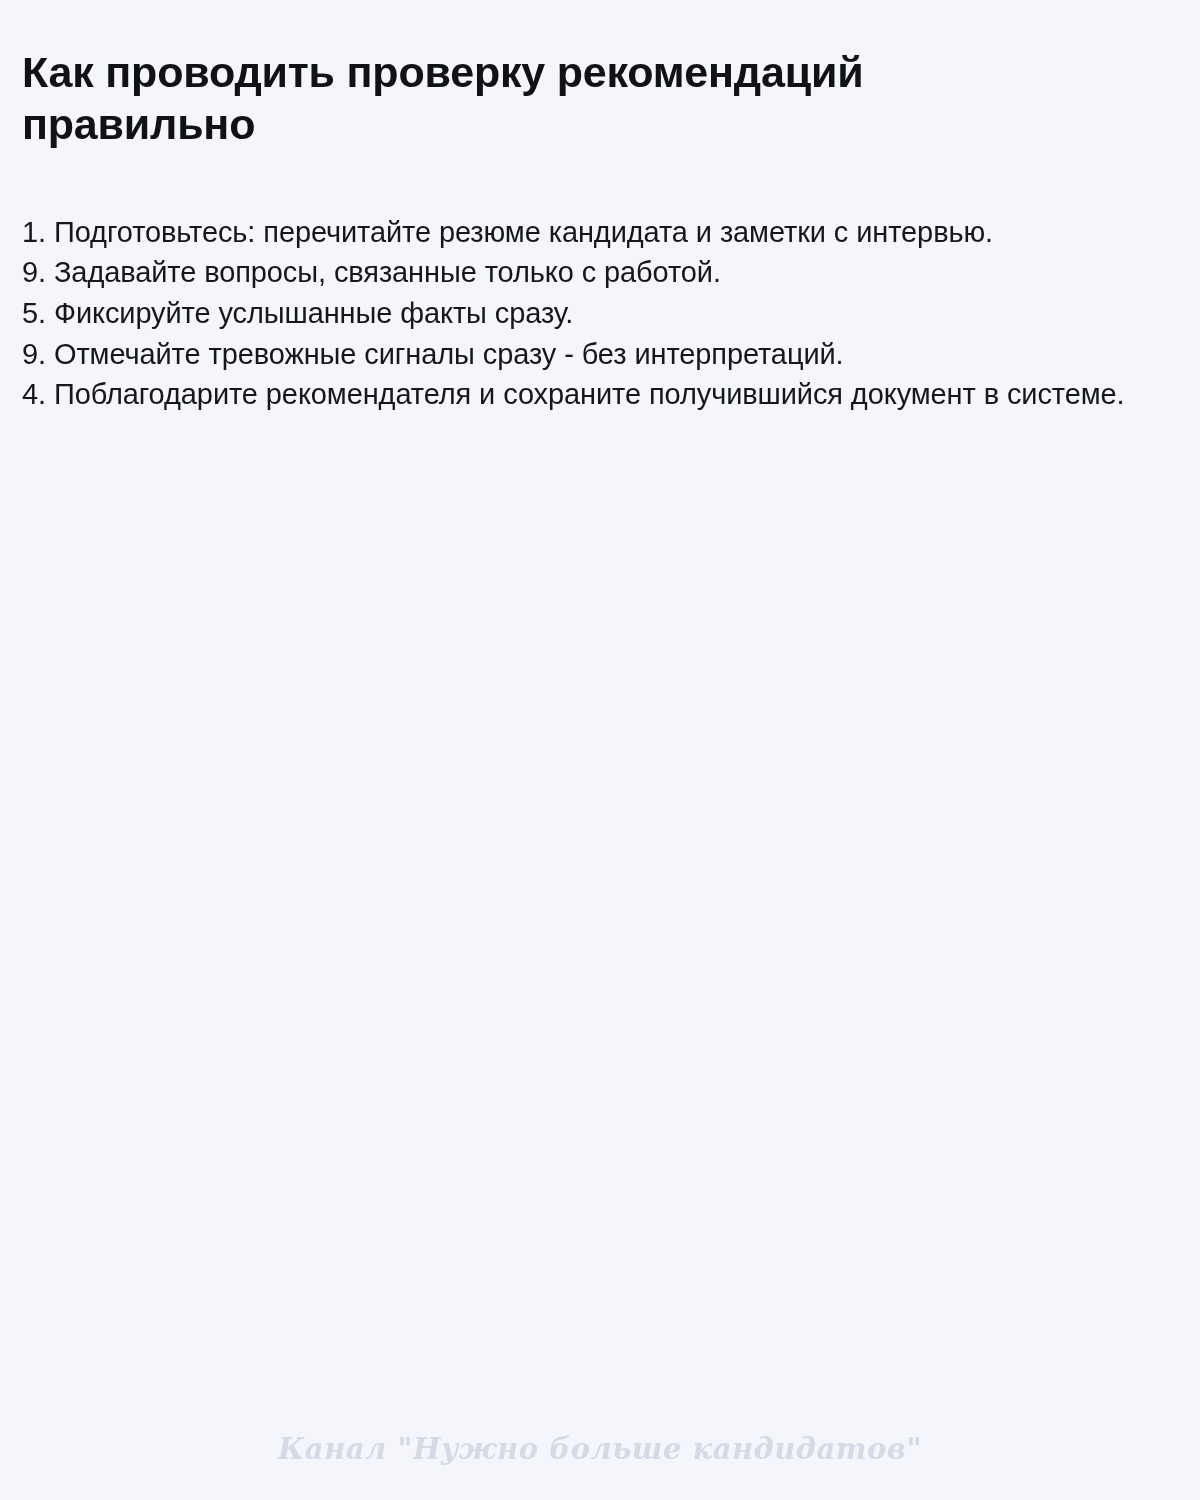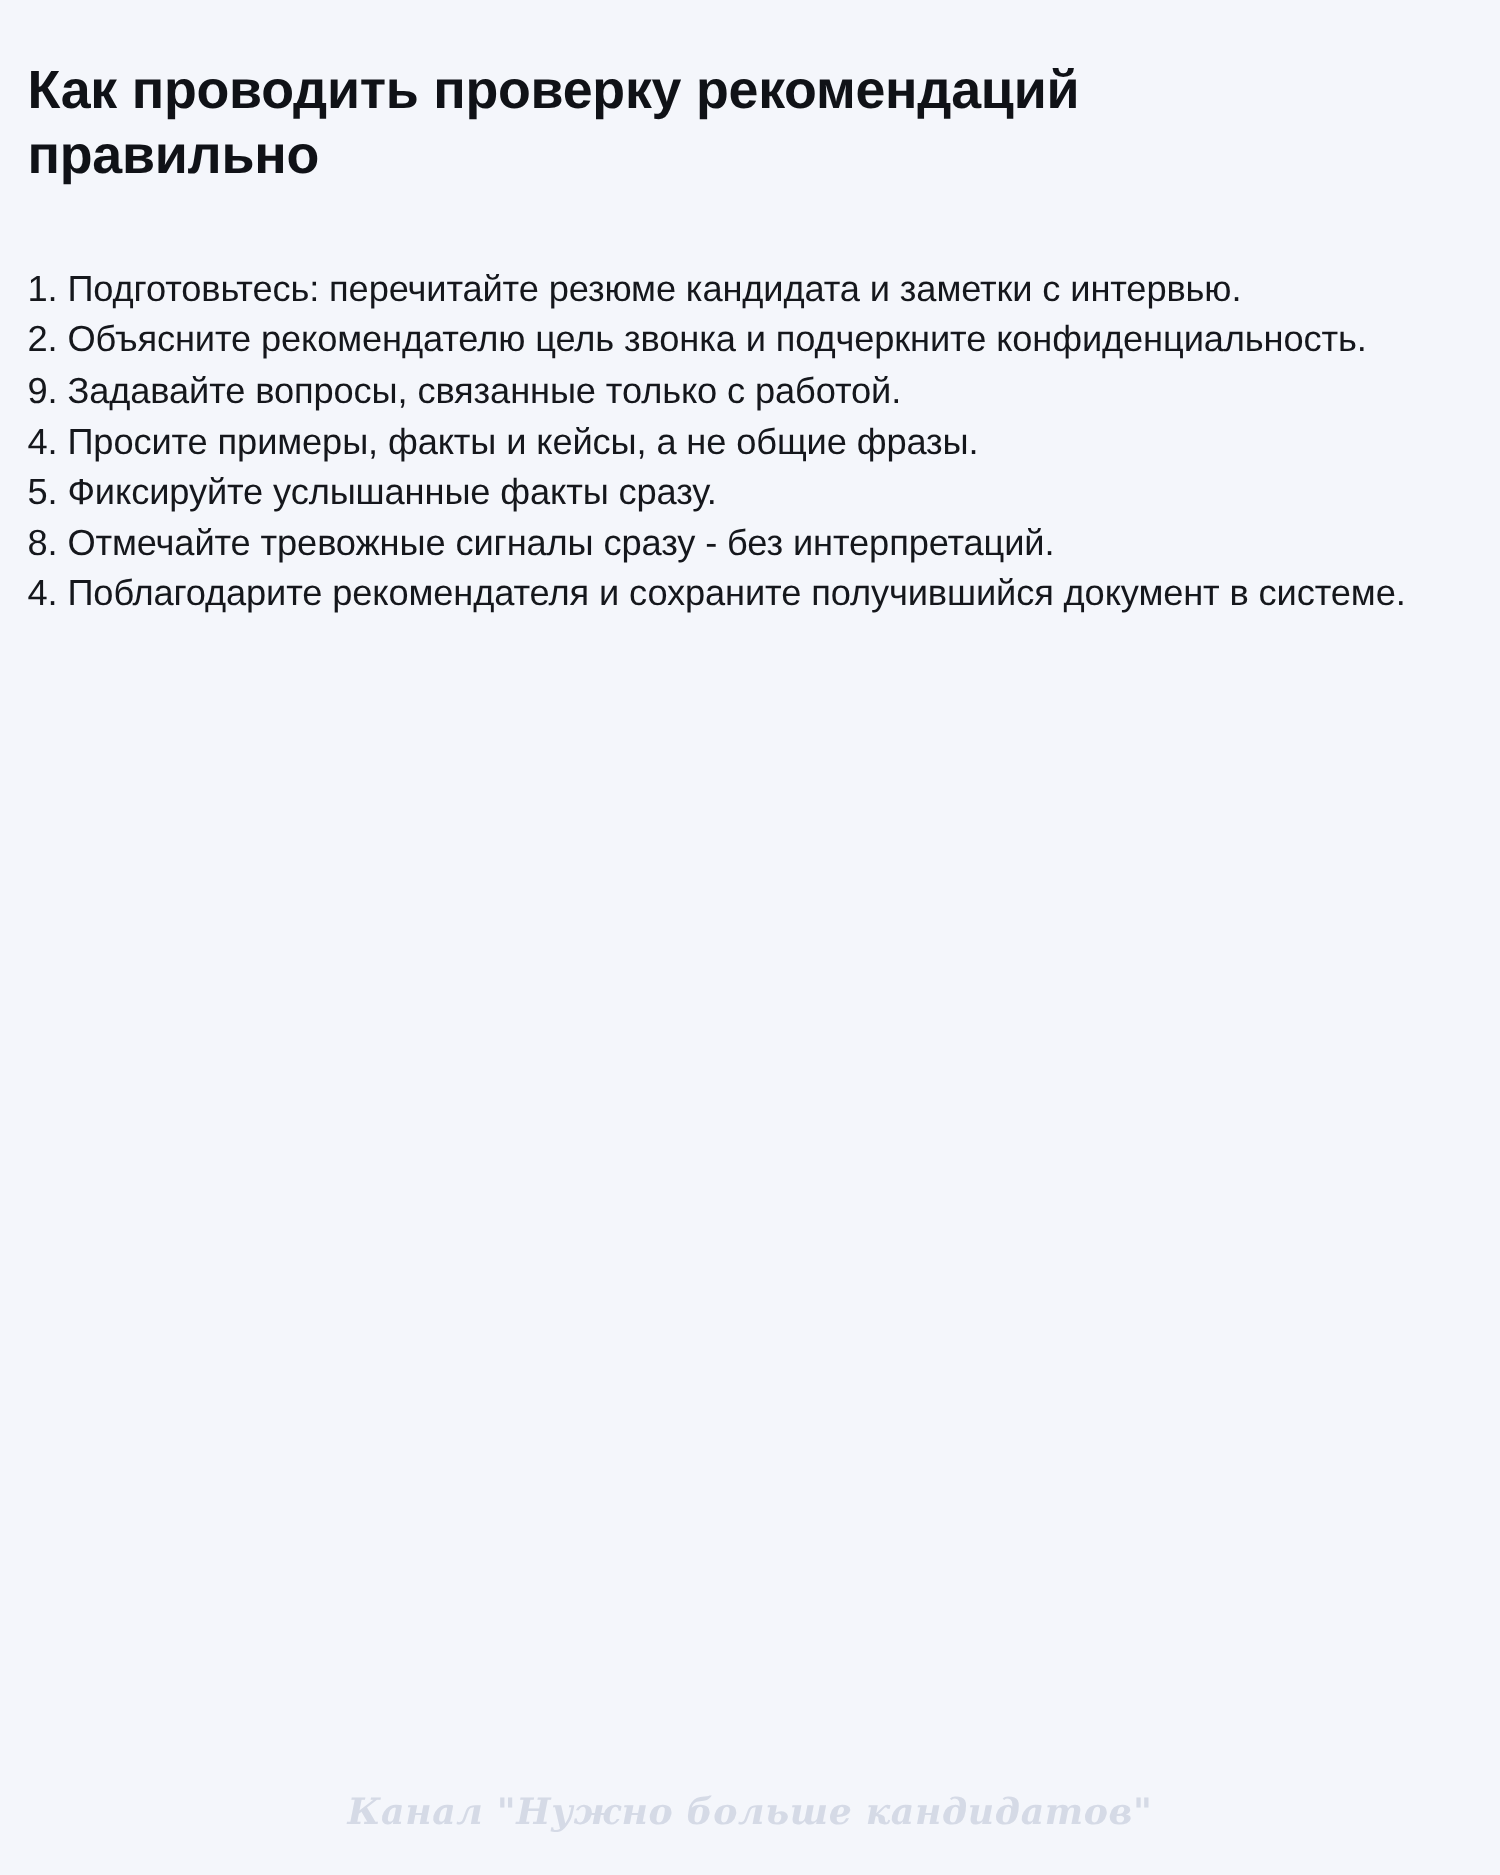--- a/index.html
+++ b/index.html
@@ -70,25 +70,23 @@
 <body>
 
 <div class="page">
 
   <h1 class="title">Как проводить проверку рекомендаций правильно</h1>
 
   <div class="spacer"></div>
 
   <ol class="list">
     <li class="list-item">1. Подготовьтесь: перечитайте резюме кандидата и заметки с интервью.</li>
-    <li class="list-item">2. Объясните рекомендателю цель звонка и подчеркните конфиденциальность.</li>
     <li class="list-item">9. Задавайте вопросы, связанные только с работой.</li>
-    <li class="list-item">4. Просите примеры, факты и кейсы, а не общие фразы.</li>
     <li class="list-item">5. Фиксируйте услышанные факты сразу.</li>
-    <li class="list-item">8. Отмечайте тревожные сигналы сразу - без интерпретаций.</li>
+    <li class="list-item">9. Отмечайте тревожные сигналы сразу - без интерпретаций.</li>
     <li class="list-item">4. Поблагодарите рекомендателя и сохраните получившийся документ в системе.</li>
   </ol>
 
   <div class="footer">
     <span class="watermark">Канал "Нужно больше кандидатов"</span>
   </div>
 
 </div>
 
 </body></html>

